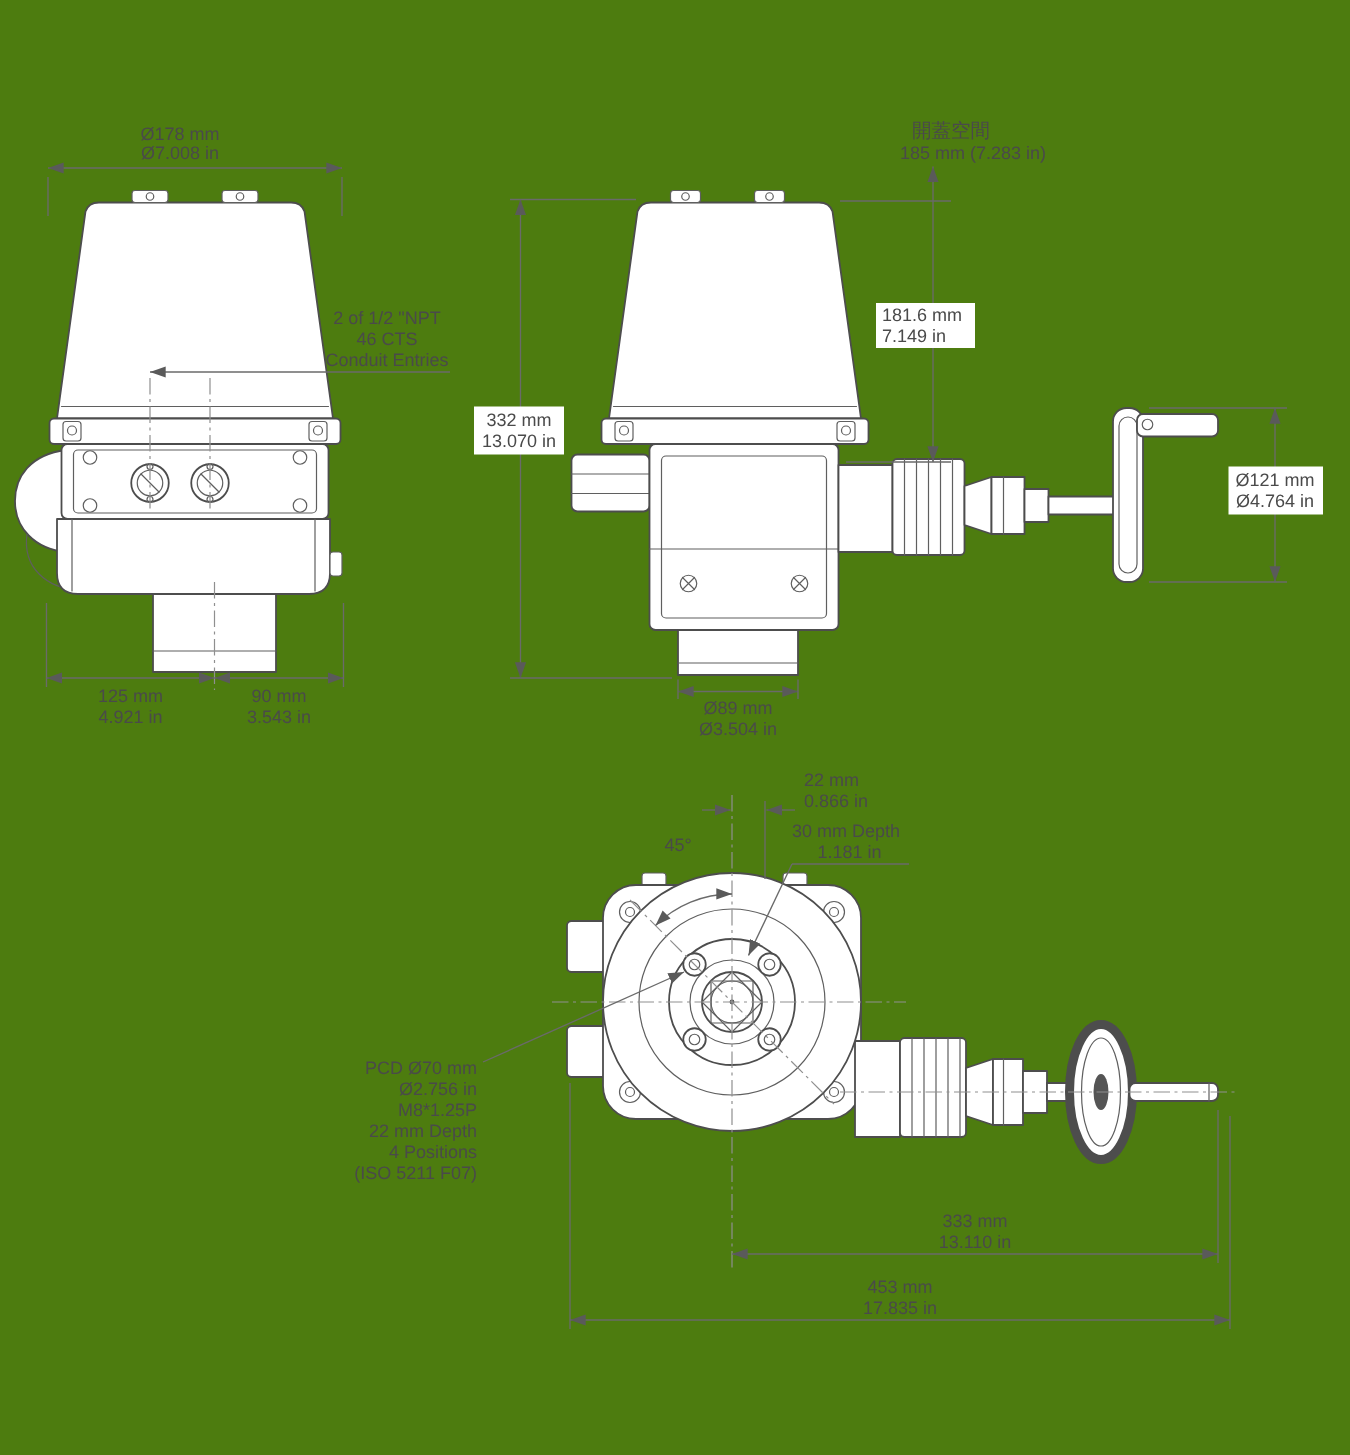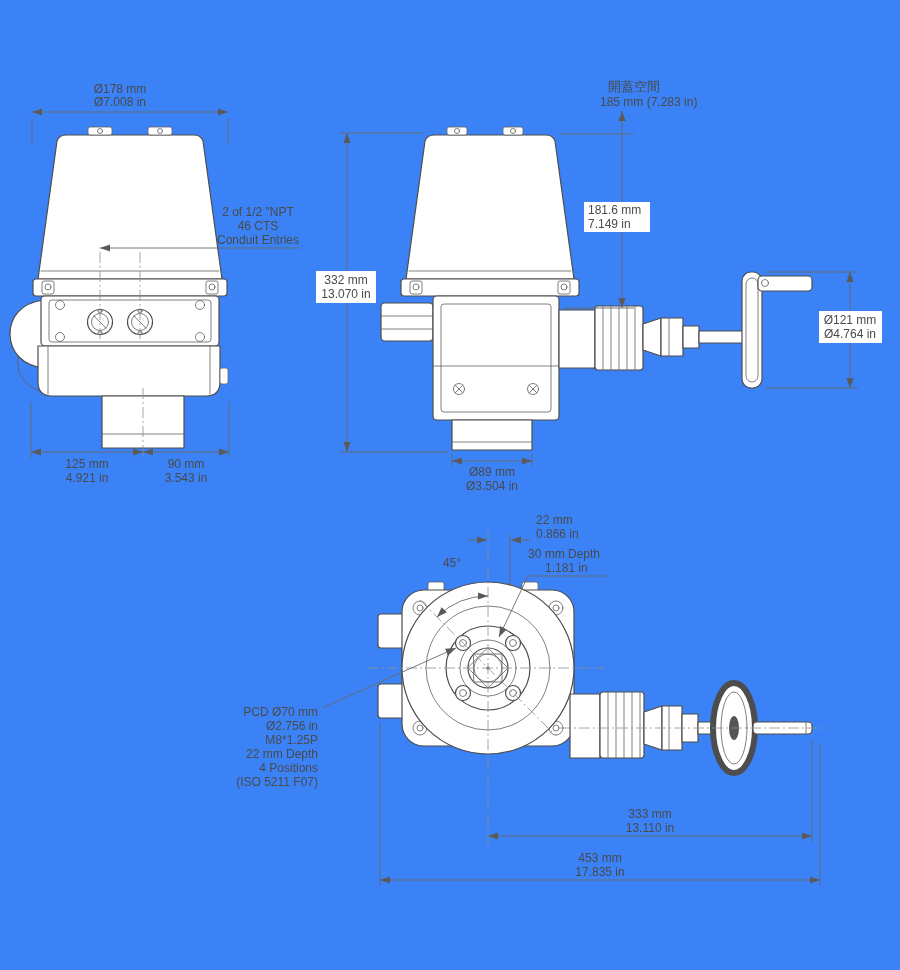--- a/index.html
+++ b/index.html
@@ -1,16 +1,16 @@
 <!DOCTYPE html>
 <html><head>
 <meta charset="utf-8">
 <style>
   html,body{margin:0;padding:0;background:#ffffff;}
-  .stage{position:relative;width:900px;height:970px;background:#3b82f6;overflow:hidden;}
+  .stage{position:relative;width:900px;height:970px;background:#4d7c0f;overflow:hidden;}
   svg text{font-family:"Liberation Sans","DejaVu Sans",sans-serif;font-size:12px;fill:#4a4a4a;}
   svg text.cjk{font-size:13px;}
   .mid{text-anchor:middle;}
   .end{text-anchor:end;}
   .ol{fill:#ffffff;stroke:#4d4d4d;stroke-width:1.2;stroke-linejoin:round;stroke-linecap:round;}
   .oln{fill:none;stroke:#4d4d4d;stroke-width:1.2;stroke-linejoin:round;stroke-linecap:round;}
   .ol2{fill:none;stroke:#5f5f5f;stroke-width:0.8;stroke-linejoin:round;stroke-linecap:round;}
   .ol2f{fill:#ffffff;stroke:#5f5f5f;stroke-width:0.8;}
   .dim{fill:none;stroke:#6a6a6a;stroke-width:0.9;}
   .cl{fill:none;stroke:#8f8f8f;stroke-width:0.8;stroke-dasharray:11 3 2 3;}

